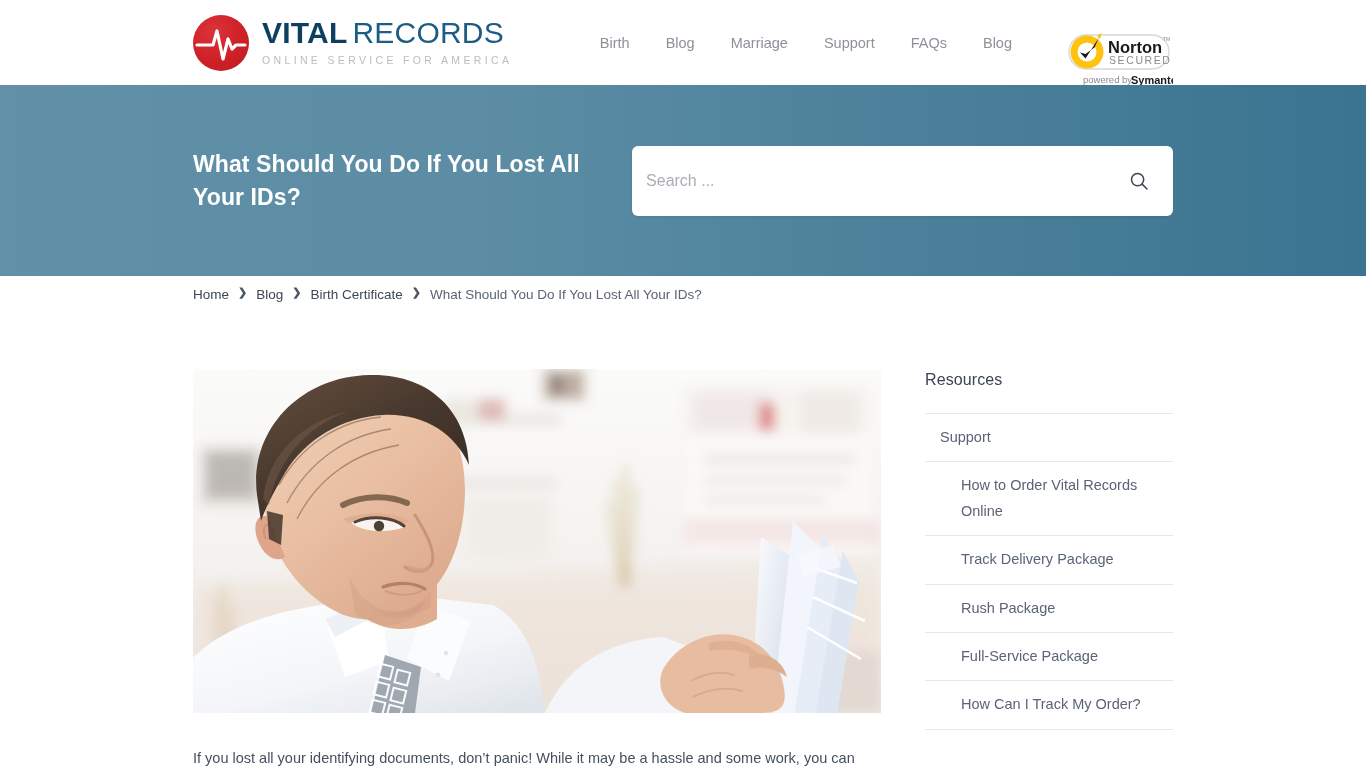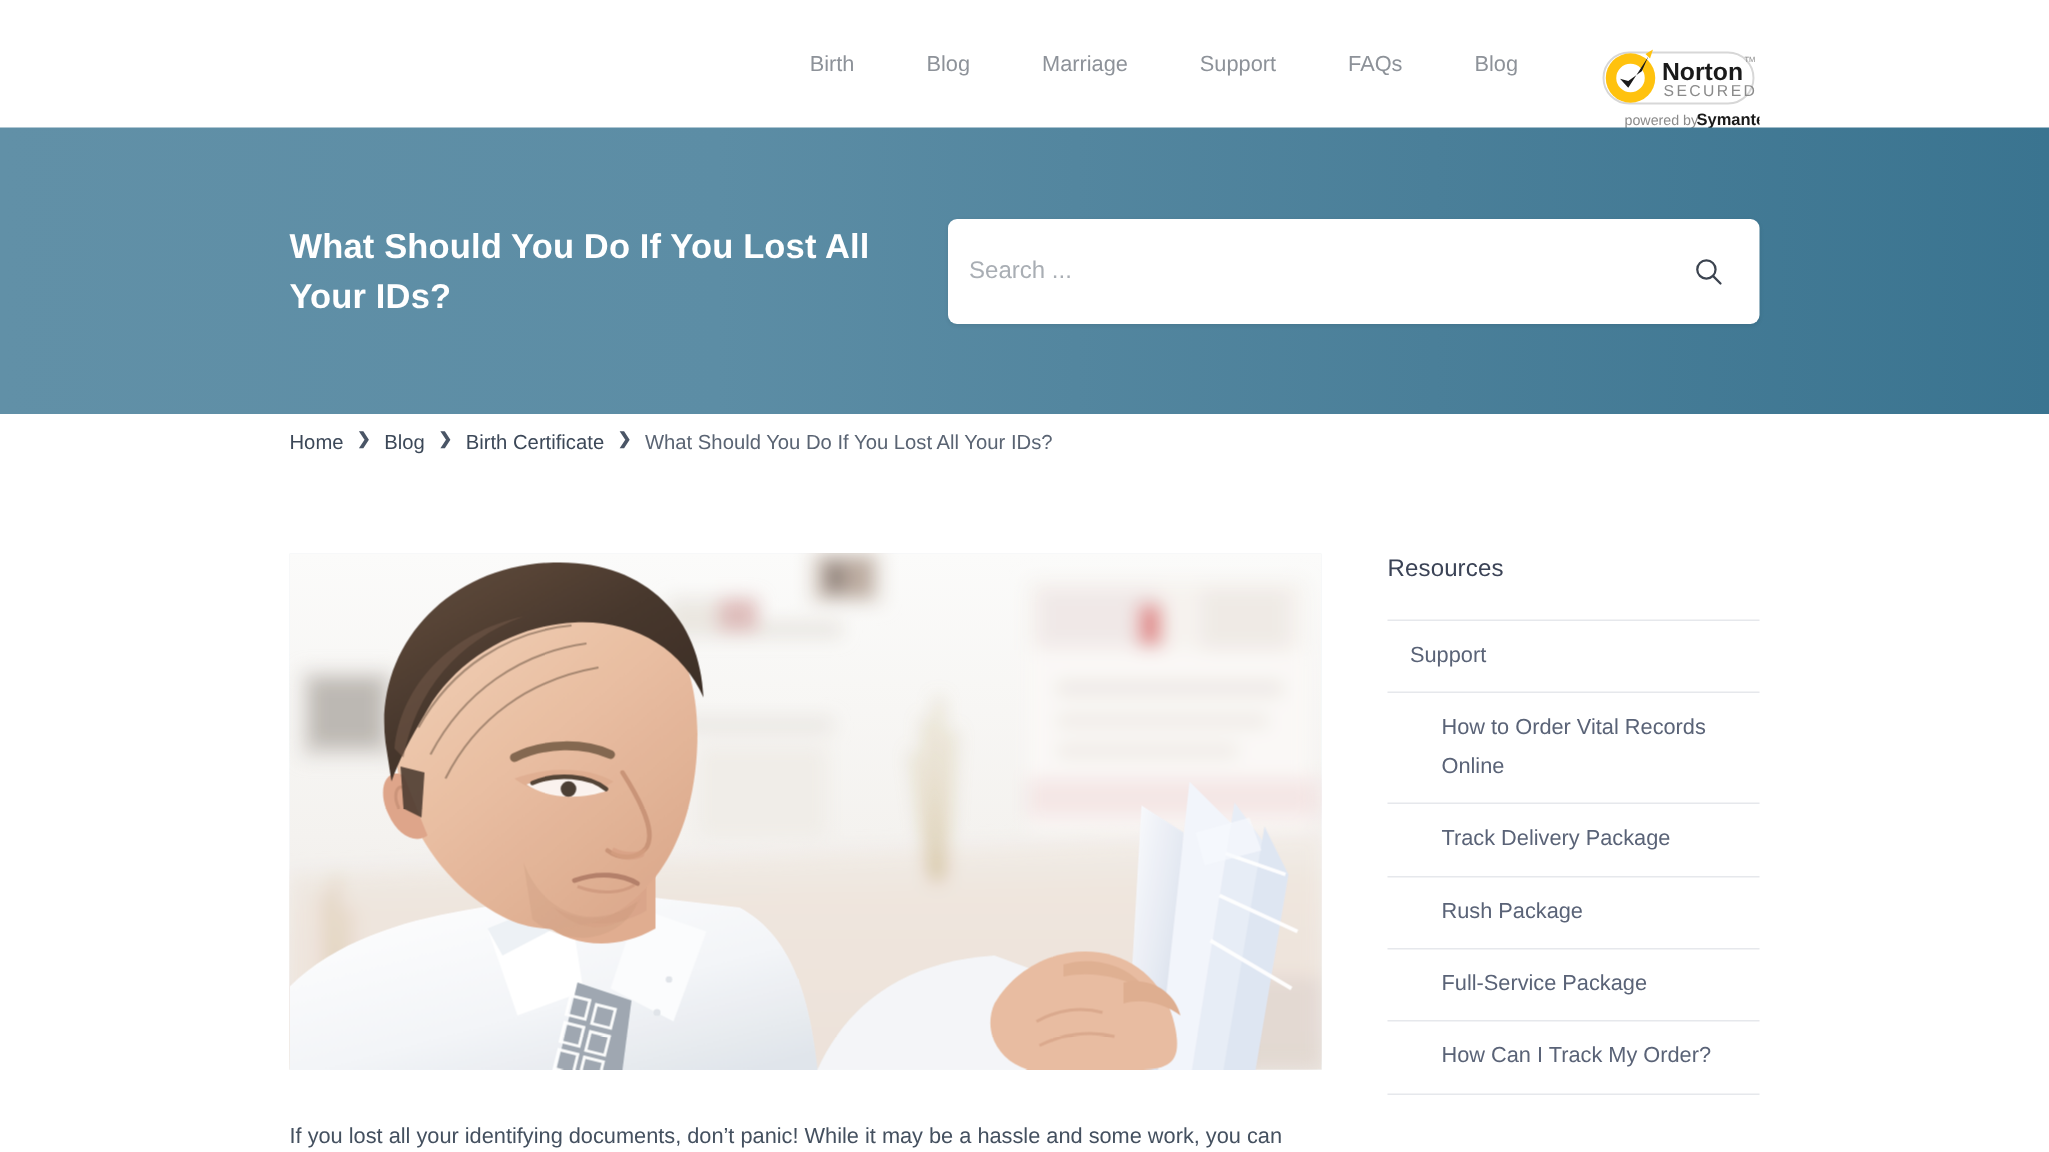--- a/index.html
+++ b/index.html
@@ -57,21 +57,21 @@
     font-size: 10.5px;
     letter-spacing: 3.35px;
     color: #b9bcc1;
     font-weight: 400;
     white-space: nowrap;
   }
 
   .main-nav {
     display: flex;
     align-items: center;
-    gap: 16px;
+    gap: 4px;
     margin-left: auto;
     margin-right: 30px;
   }
   .main-nav a {
     color: #8d9299;
     font-size: 14.5px;
     text-decoration: none;
     padding: 8px 16px;
     white-space: nowrap;
   }
@@ -217,20 +217,33 @@
     padding: 11px 0 11px 15px;
   }
   .res-item.indent a { padding-left: 36px; }
 </style>
 </head>
 <body>
 
 <header class="site-header">
   <div class="header-inner">
 
+    <a class="brand" href="#">
+      <span class="brand-mark">
+        <svg width="56" height="56" viewBox="0 0 56 56" aria-hidden="true">
+          <polyline points="4,30 15,30 20,30 24,16 30,44 35,24 39,34 43,30 52,30" fill="none" stroke="#ffffff" stroke-width="3.2" stroke-linejoin="round" stroke-linecap="round"></polyline>
+        </svg>
+      </span>
+      <span class="brand-text">
+        <span class="brand-name">
+          <span class="b-vital">VITAL</span><span class="b-records">RECORDS</span>
+        </span>
+        <span class="brand-tagline" style="display:block">ONLINE SERVICE FOR AMERICA</span>
+      </span>
+    </a>
 
     <nav class="main-nav">
       <a href="#">Birth</a>
       <a href="#">Blog</a>
       <a href="#">Marriage</a>
       <a href="#">Support</a>
       <a href="#">FAQs</a>
       <a href="#">Blog</a>
     </nav>
 

